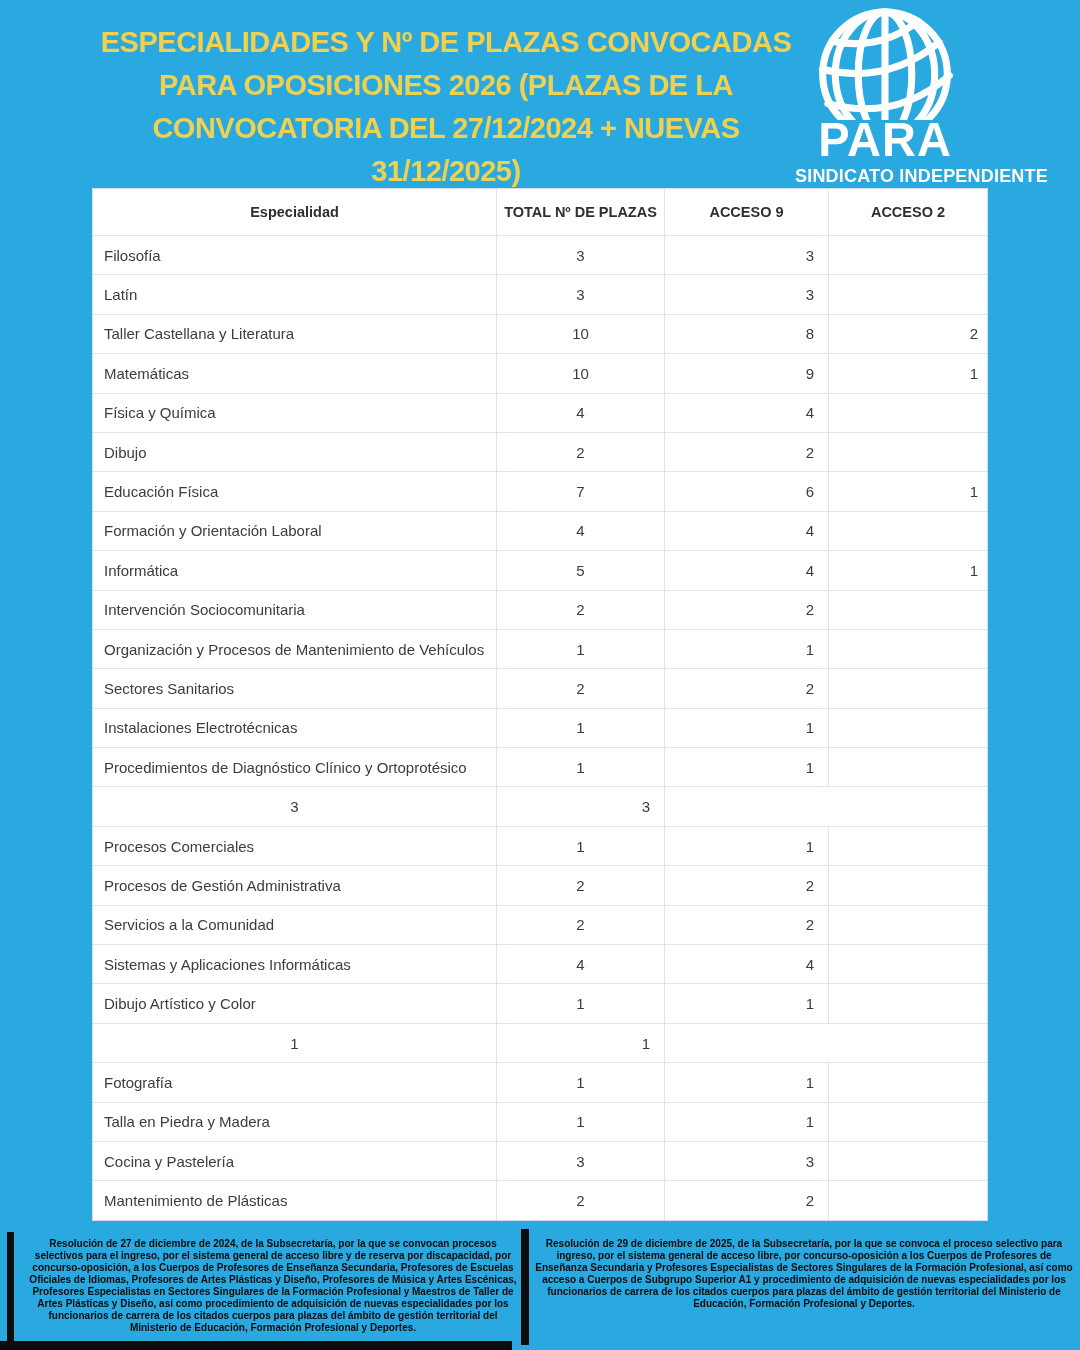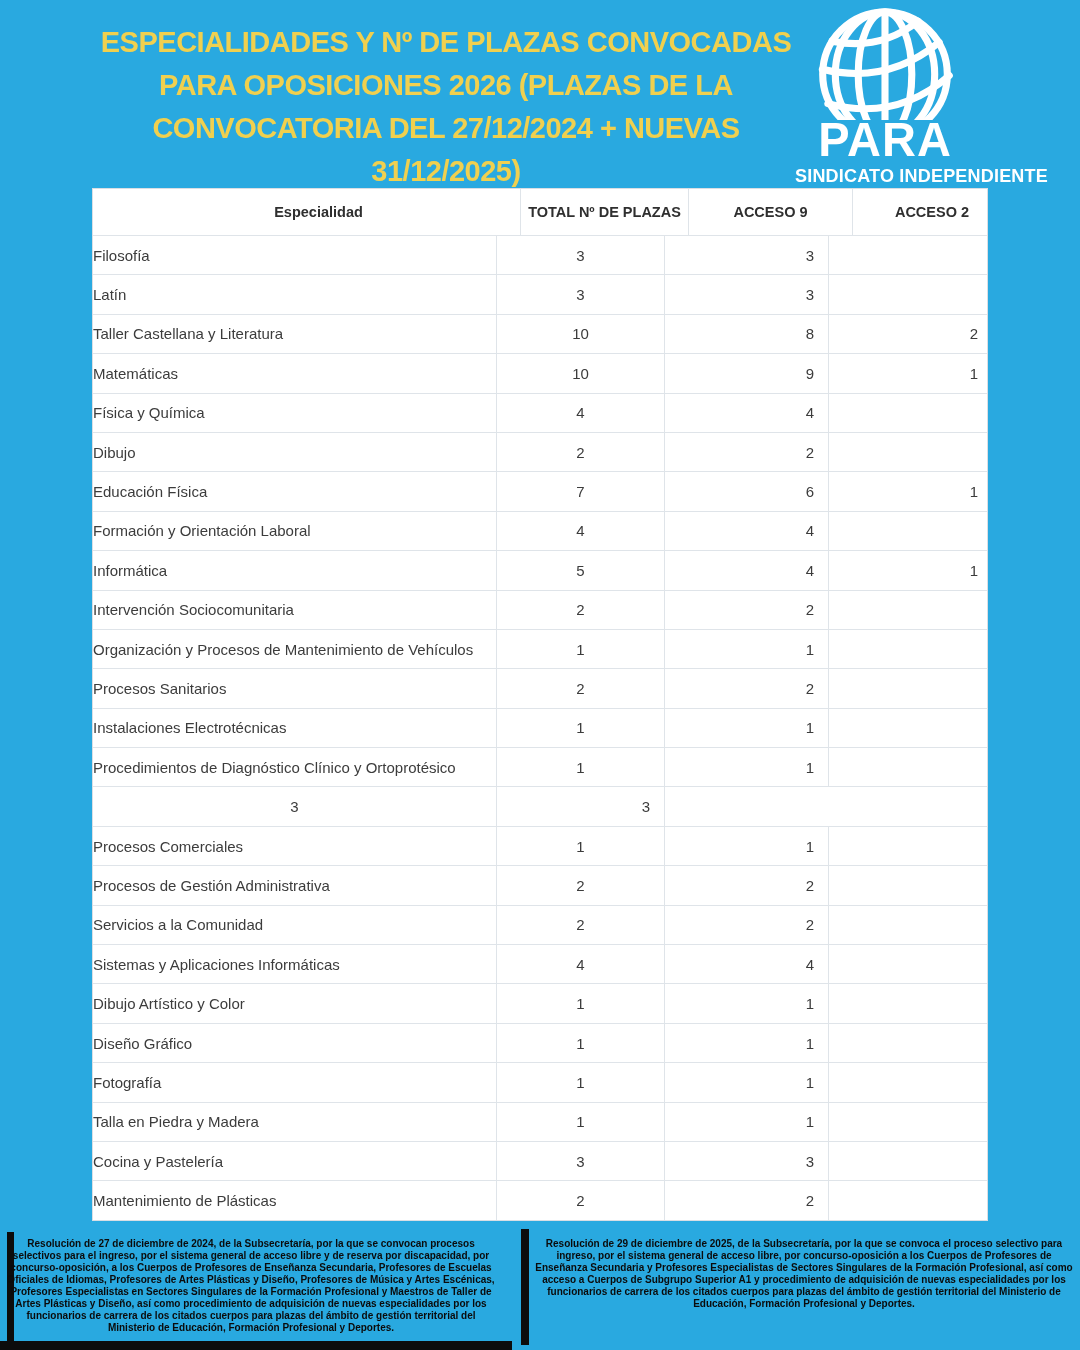--- a/index.html
+++ b/index.html
@@ -43,45 +43,45 @@
     font-size:17px;font-weight:bold;color:var(--yellow);
     letter-spacing:1.5px;margin-top:6px;
   }
 
   
   .table{
     position:absolute;left:92px;top:188px;width:896px;
     background:#ffffff;border:1px solid #d9dee4;
   }
   .thead,.trow{display:grid;grid-template-columns:404px 168px 164px 158px;}
-  .thead{height:46px;padding-left:24px;}
+  .thead{height:46px;}
   .trow{height:39.4px;border-top:1px solid var(--line);}
   .th,.td{
     display:flex;align-items:center;
     border-right:1px solid var(--line);
     overflow:hidden;white-space:nowrap;
   }
   .th:last-child,.td:last-child{border-right:none;}
   .th{
     justify-content:center;
     font-size:14.5px;font-weight:bold;color:#2f2f2f;
   }
   .td{font-size:15px;color:var(--ink);}
-  .td-esp{justify-content:flex-start;}
+  .td-esp{justify-content:flex-start;padding-left:11px;}
   .td-total{justify-content:center;}
   .td-a1{justify-content:flex-end;padding-right:14px;}
   .td-a2{justify-content:flex-end;padding-right:9px;}
 
   
   .footnote{
     position:absolute;top:1238px;
     font-size:10px;font-weight:bold;line-height:12px;
     color:#0b0b0b;text-align:center;
   }
-  .footnote-left{left:2px;width:498px;}
+  .footnote-left{left:24px;width:498px;}
   .footnote-right{left:534px;width:540px;}
   .bar{position:absolute;background:#0c0c0c;}
   .bar-left{left:7px;top:1232px;width:7px;height:110px;}
   .bar-center{left:521px;top:1229px;width:8px;height:116px;}
   .bar-bottom{left:0px;top:1341px;width:512px;height:9px;}
 </style>
 </head>
 <body>
 
 <div class="page">
@@ -178,21 +178,21 @@
           <div class="td td-a1">2</div>
           <div class="td td-a2"></div>
         </div>
         <div class="trow">
           <div class="td td-esp">Organización y Procesos de Mantenimiento de Vehículos</div>
           <div class="td td-total">1</div>
           <div class="td td-a1">1</div>
           <div class="td td-a2"></div>
         </div>
         <div class="trow">
-          <div class="td td-esp">Procesos Sanitarios</div>
+          <div class="td td-esp">Sectores Sanitarios</div>
           <div class="td td-total">2</div>
           <div class="td td-a1">2</div>
           <div class="td td-a2"></div>
         </div>
         <div class="trow">
           <div class="td td-esp">Instalaciones Electrotécnicas</div>
           <div class="td td-total">1</div>
           <div class="td td-a1">1</div>
           <div class="td td-a2"></div>
         </div>
@@ -231,21 +231,20 @@
           <div class="td td-a1">4</div>
           <div class="td td-a2"></div>
         </div>
         <div class="trow">
           <div class="td td-esp">Dibujo Artístico y Color</div>
           <div class="td td-total">1</div>
           <div class="td td-a1">1</div>
           <div class="td td-a2"></div>
         </div>
         <div class="trow">
-          <div class="td td-esp">Diseño Gráfico</div>
           <div class="td td-total">1</div>
           <div class="td td-a1">1</div>
           <div class="td td-a2"></div>
         </div>
         <div class="trow">
           <div class="td td-esp">Fotografía</div>
           <div class="td td-total">1</div>
           <div class="td td-a1">1</div>
           <div class="td td-a2"></div>
         </div>

